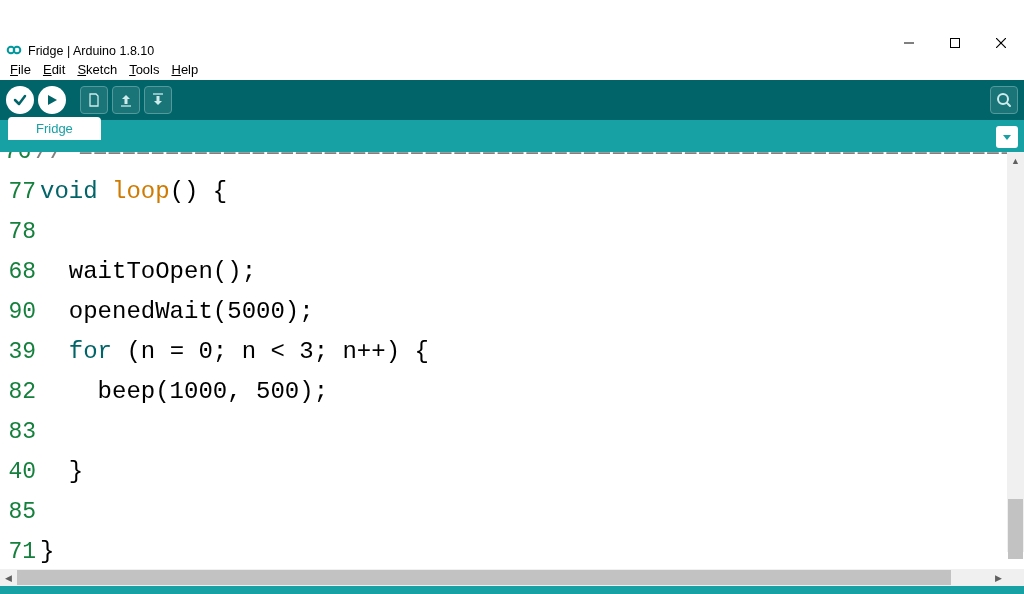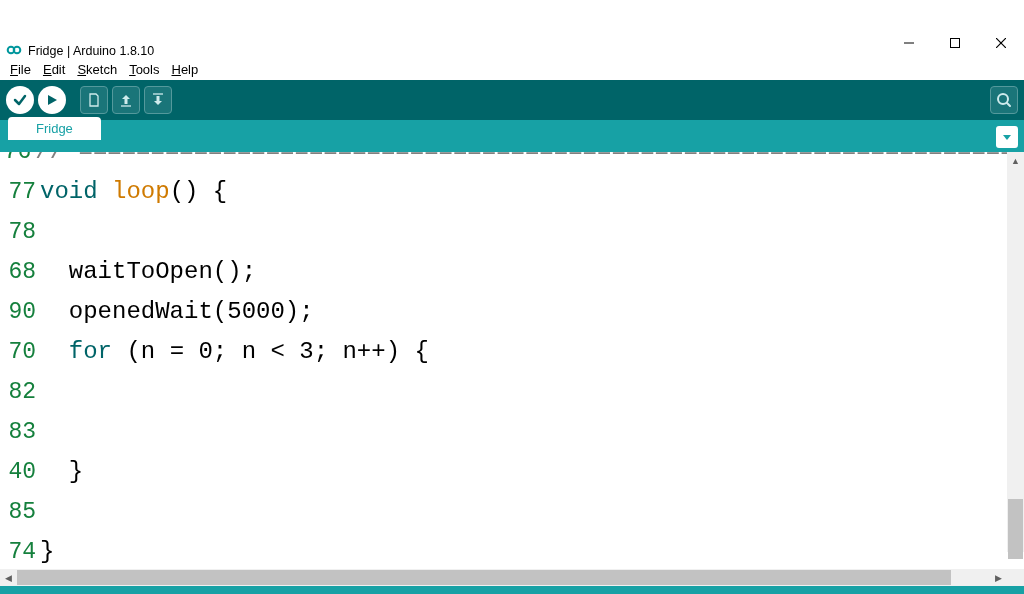--- a/index.html
+++ b/index.html
@@ -306,26 +306,26 @@
 </div>
 
 <div class="code-area">
   <div class="code-scroll">
     <div class="code-lines" id="code-lines">
         <div class="code-line first"><span class="lnr">76</span><span class="code-txt"><span class="tok-comment">// ============================================================================</span></span></div>
         <div class="code-line"><span class="lnr">77</span><span class="code-txt"><span class="tok-kw">void</span><span> </span><span class="tok-fn">loop</span><span>() {</span></span></div>
         <div class="code-line"><span class="lnr">78</span><span class="code-txt"><span></span></span></div>
         <div class="code-line"><span class="lnr">68</span><span class="code-txt"><span>  waitToOpen();</span></span></div>
         <div class="code-line"><span class="lnr">90</span><span class="code-txt"><span>  openedWait(5000);</span></span></div>
-        <div class="code-line"><span class="lnr">70</span><span class="code-txt"><span>  </span><span class="tok-kw">for</span><span> (n = 0; n &lt; 3; n++) {</span></span></div>
-        <div class="code-line"><span class="lnr">82</span></div>
+        <div class="code-line"><span class="lnr">39</span><span class="code-txt"><span>  </span><span class="tok-kw">for</span><span> (n = 0; n &lt; 3; n++) {</span></span></div>
+        <div class="code-line"><span class="lnr">82</span><span class="code-txt"><span>    beep(1000, 500);</span></span></div>
         <div class="code-line"><span class="lnr">83</span></div>
         <div class="code-line"><span class="lnr">40</span><span class="code-txt"><span>  }</span></span></div>
         <div class="code-line"><span class="lnr">85</span><span class="code-txt"><span></span></span></div>
-        <div class="code-line"><span class="lnr">74</span><span class="code-txt"><span>}</span></span></div>
+        <div class="code-line"><span class="lnr">71</span><span class="code-txt"><span>}</span></span></div>
       </div>
     <div class="vscroll">
       <div class="sb-btn">▲</div>
       <div class="sb-track">
           <div class="sb-thumb"></div>
         </div>
       <div class="sb-btn">▼</div>
     </div>
   </div>
   <div style="position:relative;">

